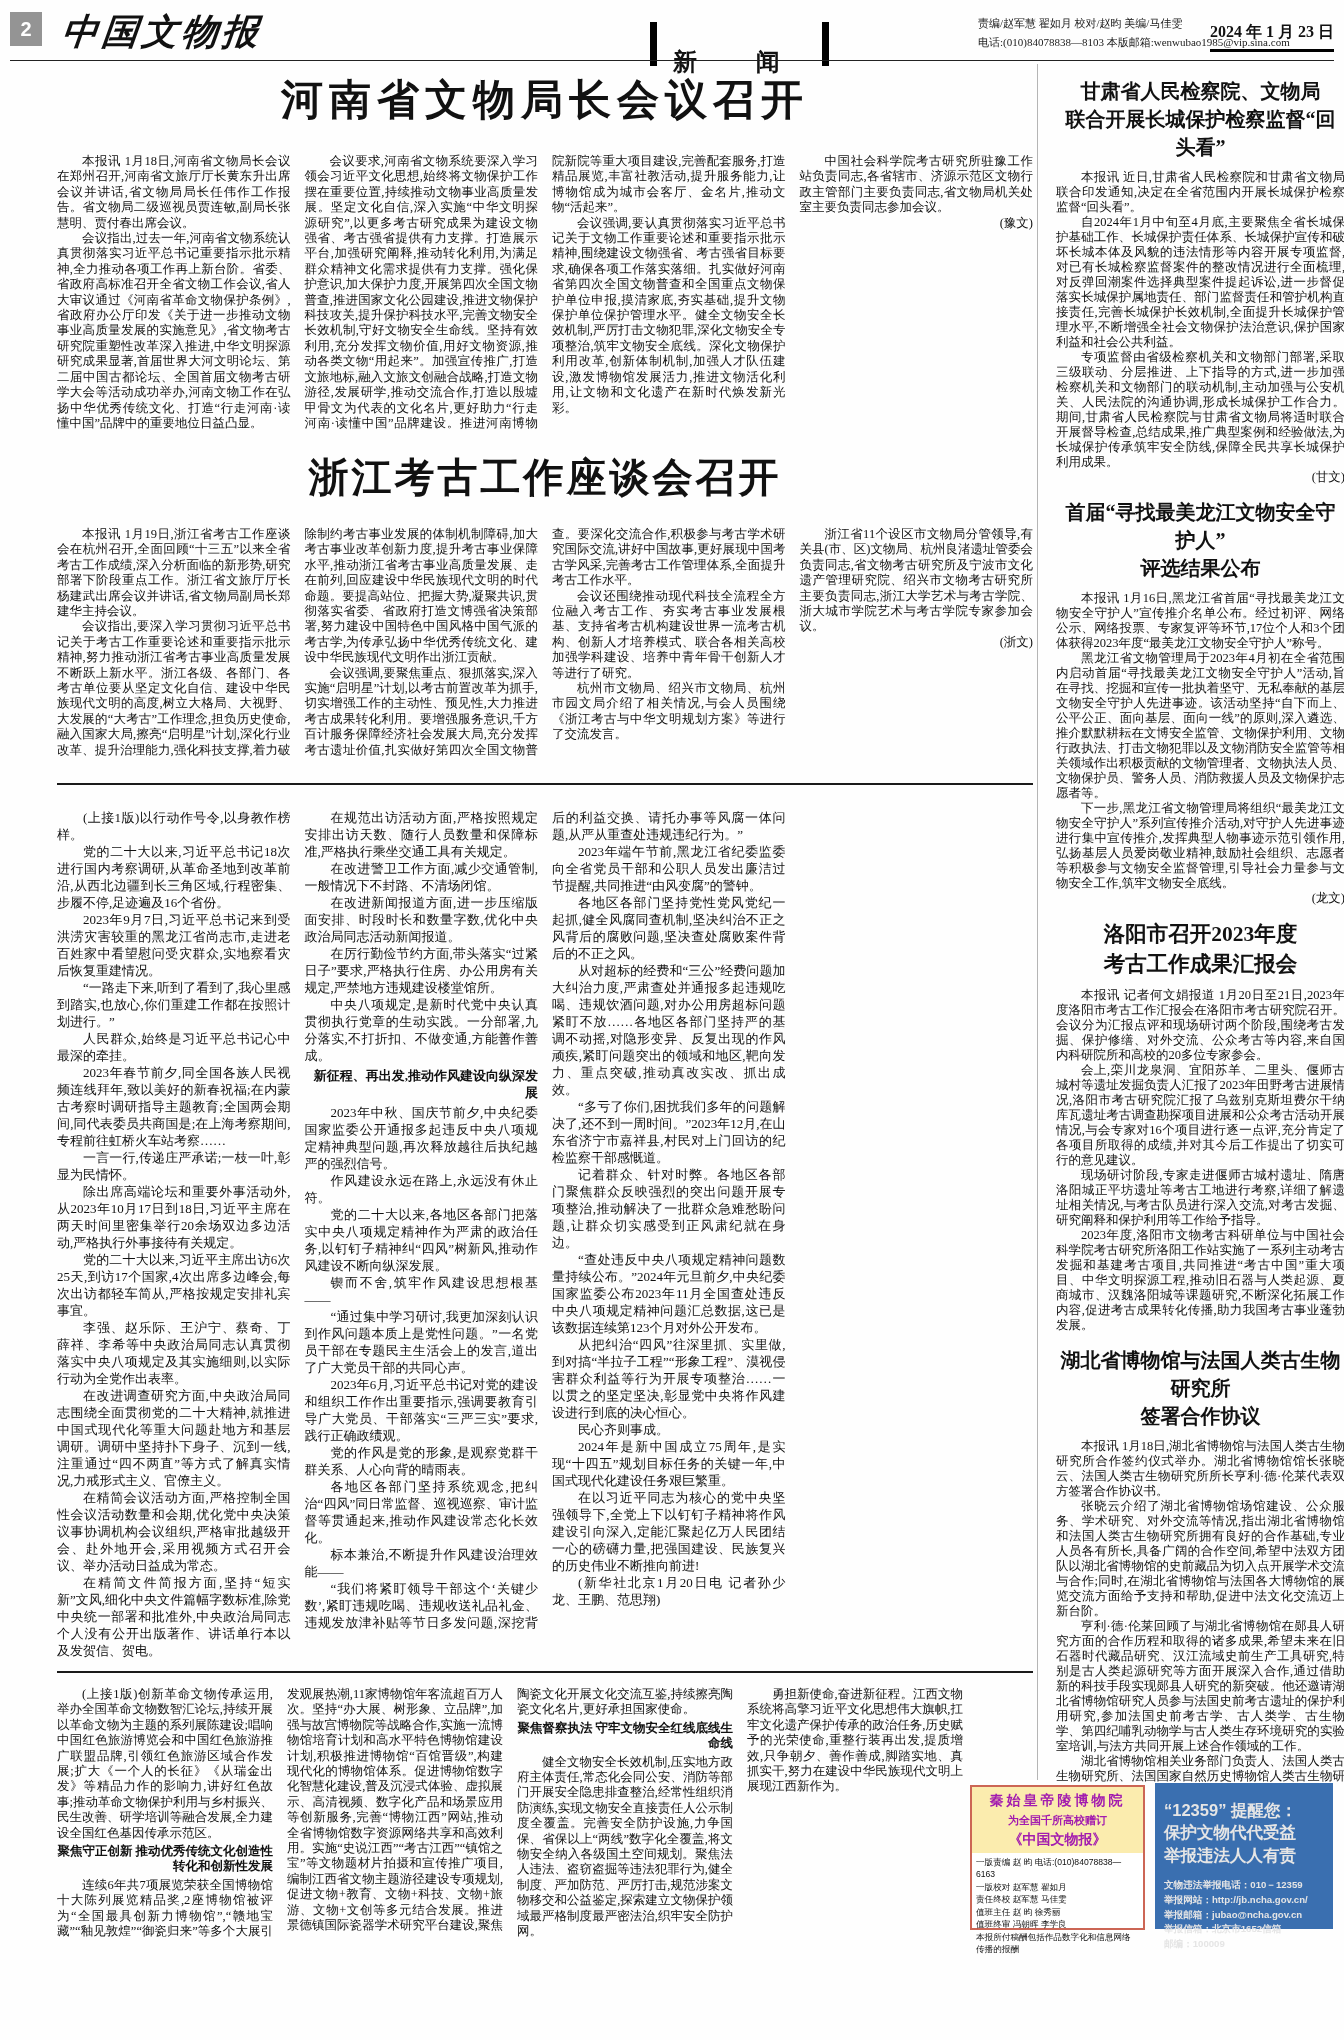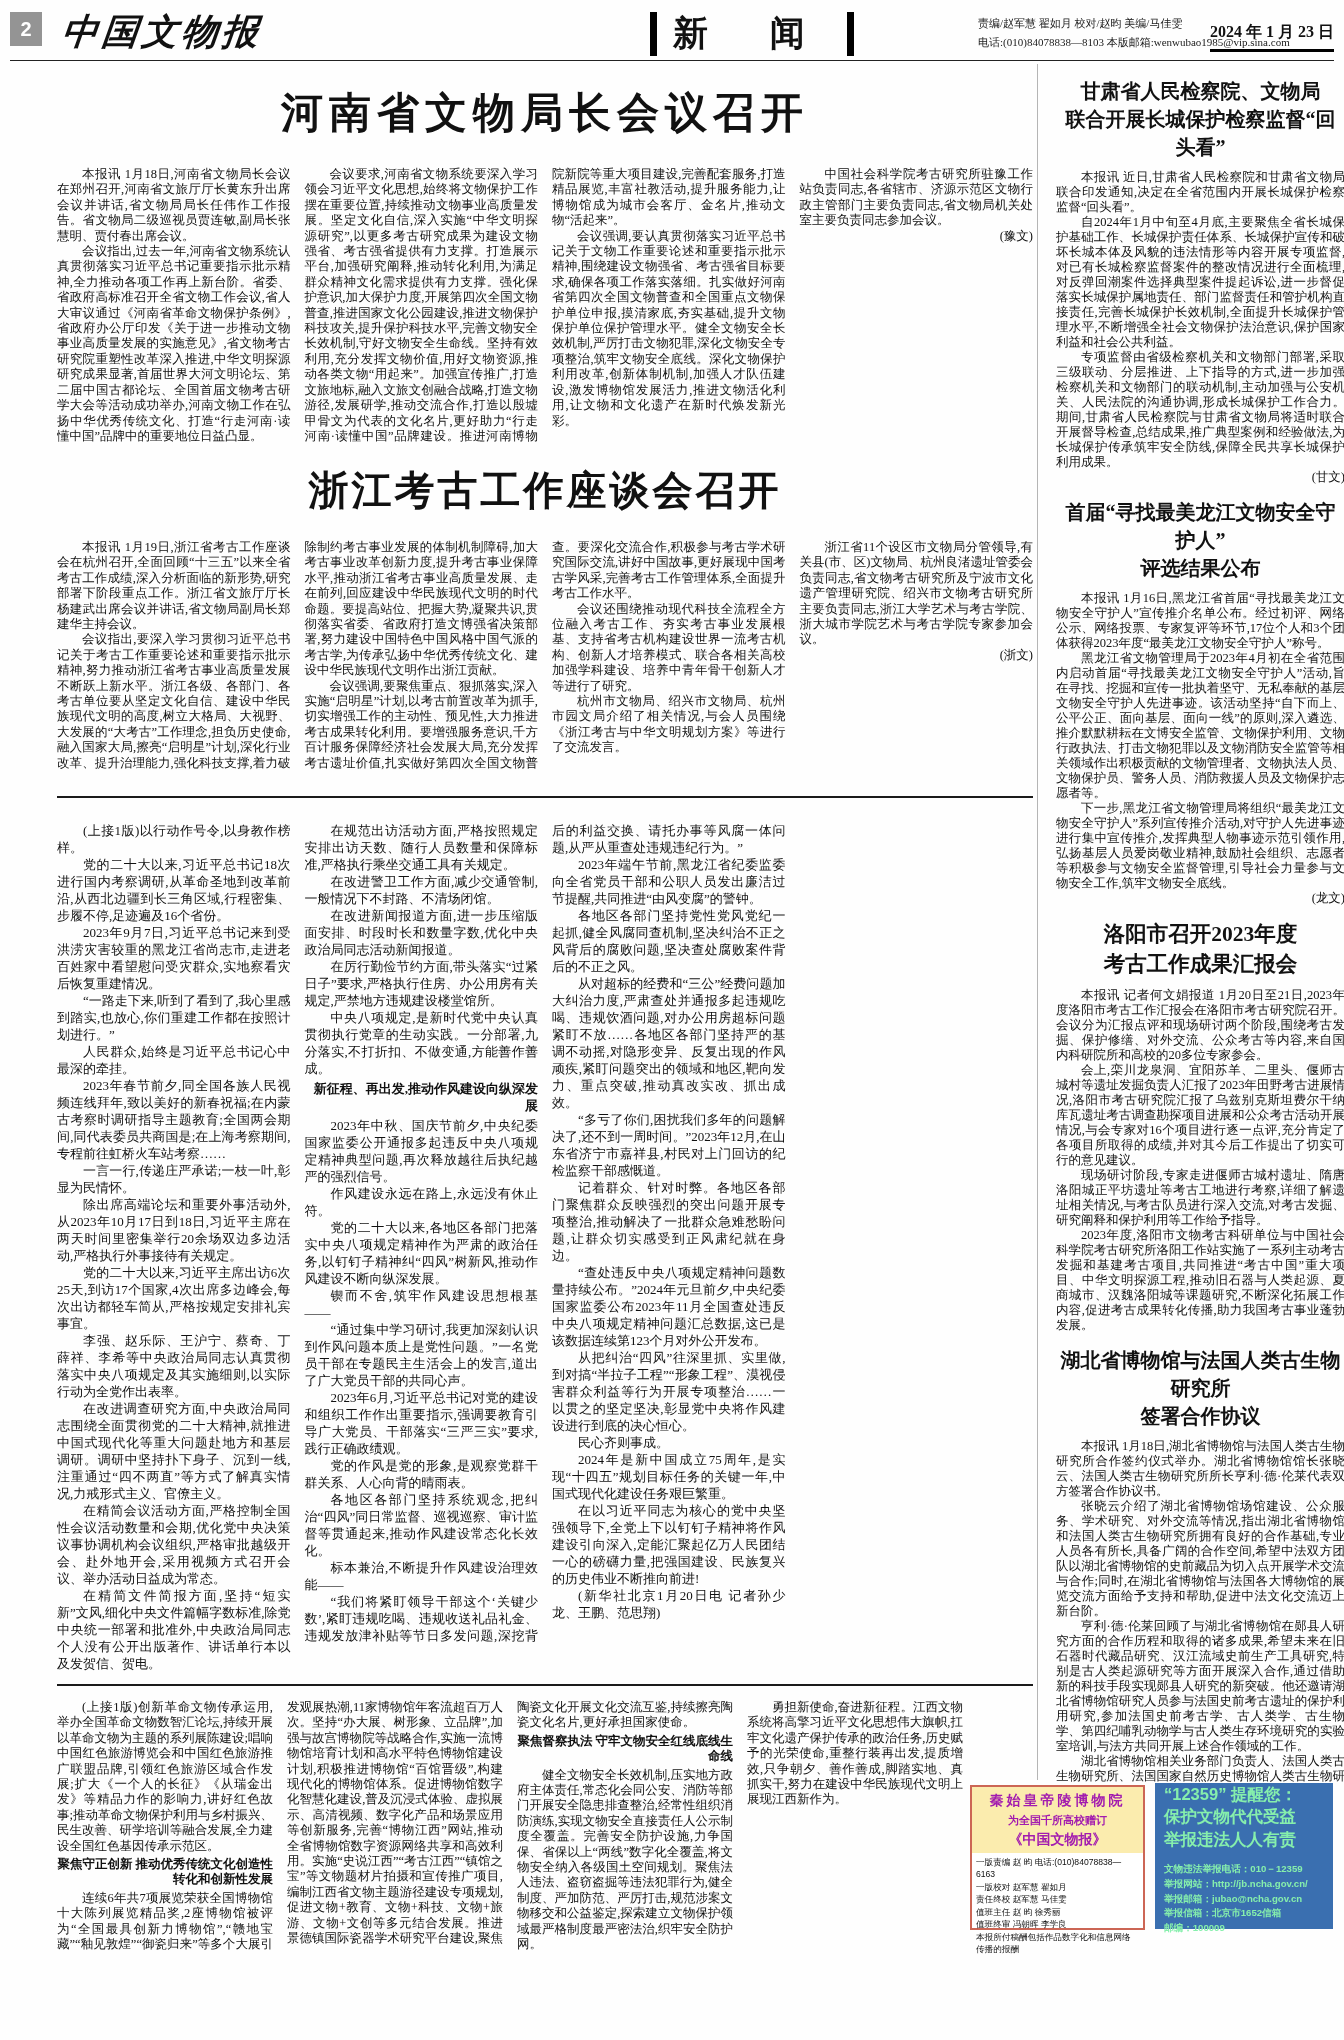--- a/index.html
+++ b/index.html
@@ -8,29 +8,29 @@
     font-family:"Liberation Serif","DejaVu Serif",serif;overflow:hidden;
   }
   
   .hdr{position:absolute;left:10px;top:8px;width:1324px;height:48px;}
   .pagenum{position:absolute;left:0;top:4px;width:32px;height:34px;background:#949494;color:#fff;
     font-size:20px;font-weight:bold;text-align:center;line-height:34px;font-family:"Liberation Sans",sans-serif;}
   .masthead{position:absolute;left:52px;top:0px;font-size:36px;font-weight:bold;font-style:italic;
     letter-spacing:4px;transform:skewX(-6deg);white-space:nowrap;}
   .secttl{position:absolute;left:640px;top:2px;display:flex;align-items:center;gap:16px;}
   .secttl .bar{width:7px;height:44px;background:#000;display:inline-block;}
-  .secttl .txt{font-size:35px;font-weight:900;letter-spacing:26px;font-family:"Liberation Sans",sans-serif;white-space:nowrap;}
+  .secttl .txt{font-size:24px;font-weight:900;letter-spacing:26px;font-family:"Liberation Sans",sans-serif;white-space:nowrap;margin-top:36px;}
   .edinfo{position:absolute;left:968px;top:6px;font-size:11px;line-height:1.7;color:#1a1a1a;white-space:nowrap;}
   .pgdate{position:absolute;right:0;top:14px;font-size:16px;font-weight:bold;border-bottom:3px solid #000;
     padding-bottom:6px;white-space:nowrap;}
   .hdr-rule{position:absolute;left:10px;top:60px;width:1324px;height:1px;background:#222;}
   
   .main{position:absolute;left:57px;top:64px;width:976px;}
   .h-big{font-weight:bold;text-align:center;white-space:nowrap;}
-  .h1{font-size:42px;letter-spacing:6px;margin-top:21px;}
+  .h1{font-size:42px;letter-spacing:6px;margin-top:8px;}
   .h2{font-size:40px;letter-spacing:3px;margin-top:18px;}
   .cols{column-gap:14px;column-fill:auto;overflow:hidden;font-size:12.5px;line-height:15.4px;text-align:justify;}
   .c4{column-count:4;}
   .body1{margin-top:26px;height:278px;}
   .body2{margin-top:22px;height:246px;}
   .rule{border:none;border-top:2px solid #1a1a1a;margin:10px 0 0 0;}
   .sec1{margin-top:24px;height:852px;font-size:13px;line-height:17px;}
   .sec2{margin-top:14px;height:258px;width:906px;}
   .para{margin:0;text-indent:2em;}
   .subhead{font-weight:bold;text-align:right;margin:3px 0;text-indent:0;}
@@ -42,22 +42,22 @@
   .rh{font-weight:bold;text-align:center;font-size:20px;line-height:1.4;margin:13px 0 9px;}
   .rh.big{font-size:21.5px;}
   
   .ad-qin{position:absolute;left:970px;top:1785px;width:175px;height:145px;border:2px solid #cc6655;
     background:#fff;font-family:"Liberation Sans",sans-serif;box-sizing:border-box;}
   .ad-qin .top{background:#fbecae;color:#a21caf;font-weight:bold;text-align:center;padding:5px 2px 4px;}
   .ad-qin .top div:nth-child(1){font-size:14px;letter-spacing:3px;}
   .ad-qin .top div:nth-child(2){font-size:11px;margin-top:3px;}
   .ad-qin .top div:nth-child(3){font-size:14px;margin-top:3px;}
   .ad-qin .staff{padding:3px 4px;font-size:8.6px;line-height:1.45;color:#111;}
-  .ad-blue{position:absolute;left:1155px;top:1783px;width:178px;height:146px;background:#3a6fb0;color:#86efac;
-    font-family:"Liberation Sans",sans-serif;padding:0 9px;box-sizing:border-box;}
+  .ad-blue{position:absolute;left:1155px;top:1783px;width:178px;height:146px;background:#3a6fb0;color:#e5e5e5;
+    font-family:"Liberation Sans",sans-serif;padding:16px 9px;box-sizing:border-box;}
   .ad-blue .line{font-weight:bold;font-size:16.5px;line-height:1.35;white-space:nowrap;}
   .ad-blue .det{font-weight:bold;font-size:9.6px;line-height:1.55;margin-top:12px;white-space:nowrap;}
 </style>
 </head>
 <body>
 
 <div class="hdr">
   <div class="pagenum">2</div>
   <div class="masthead">中国文物报</div>
   <div class="secttl">

